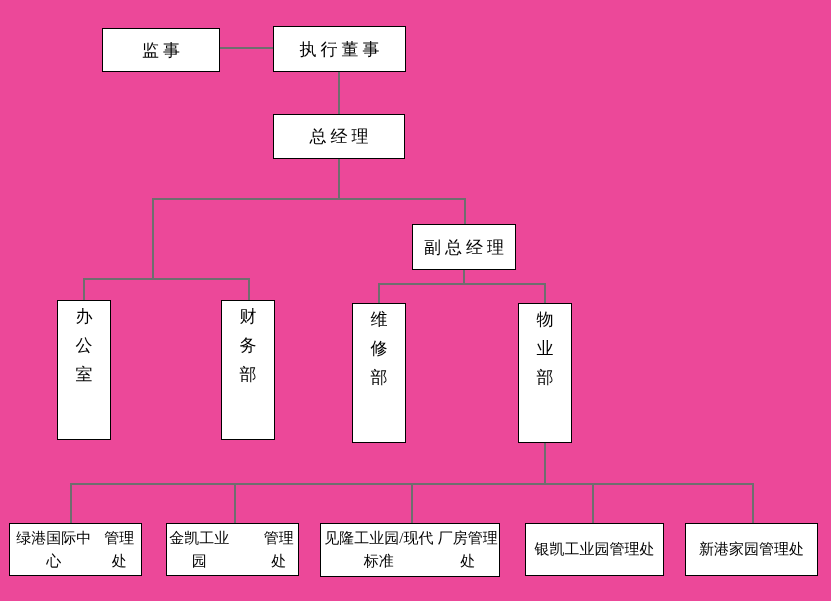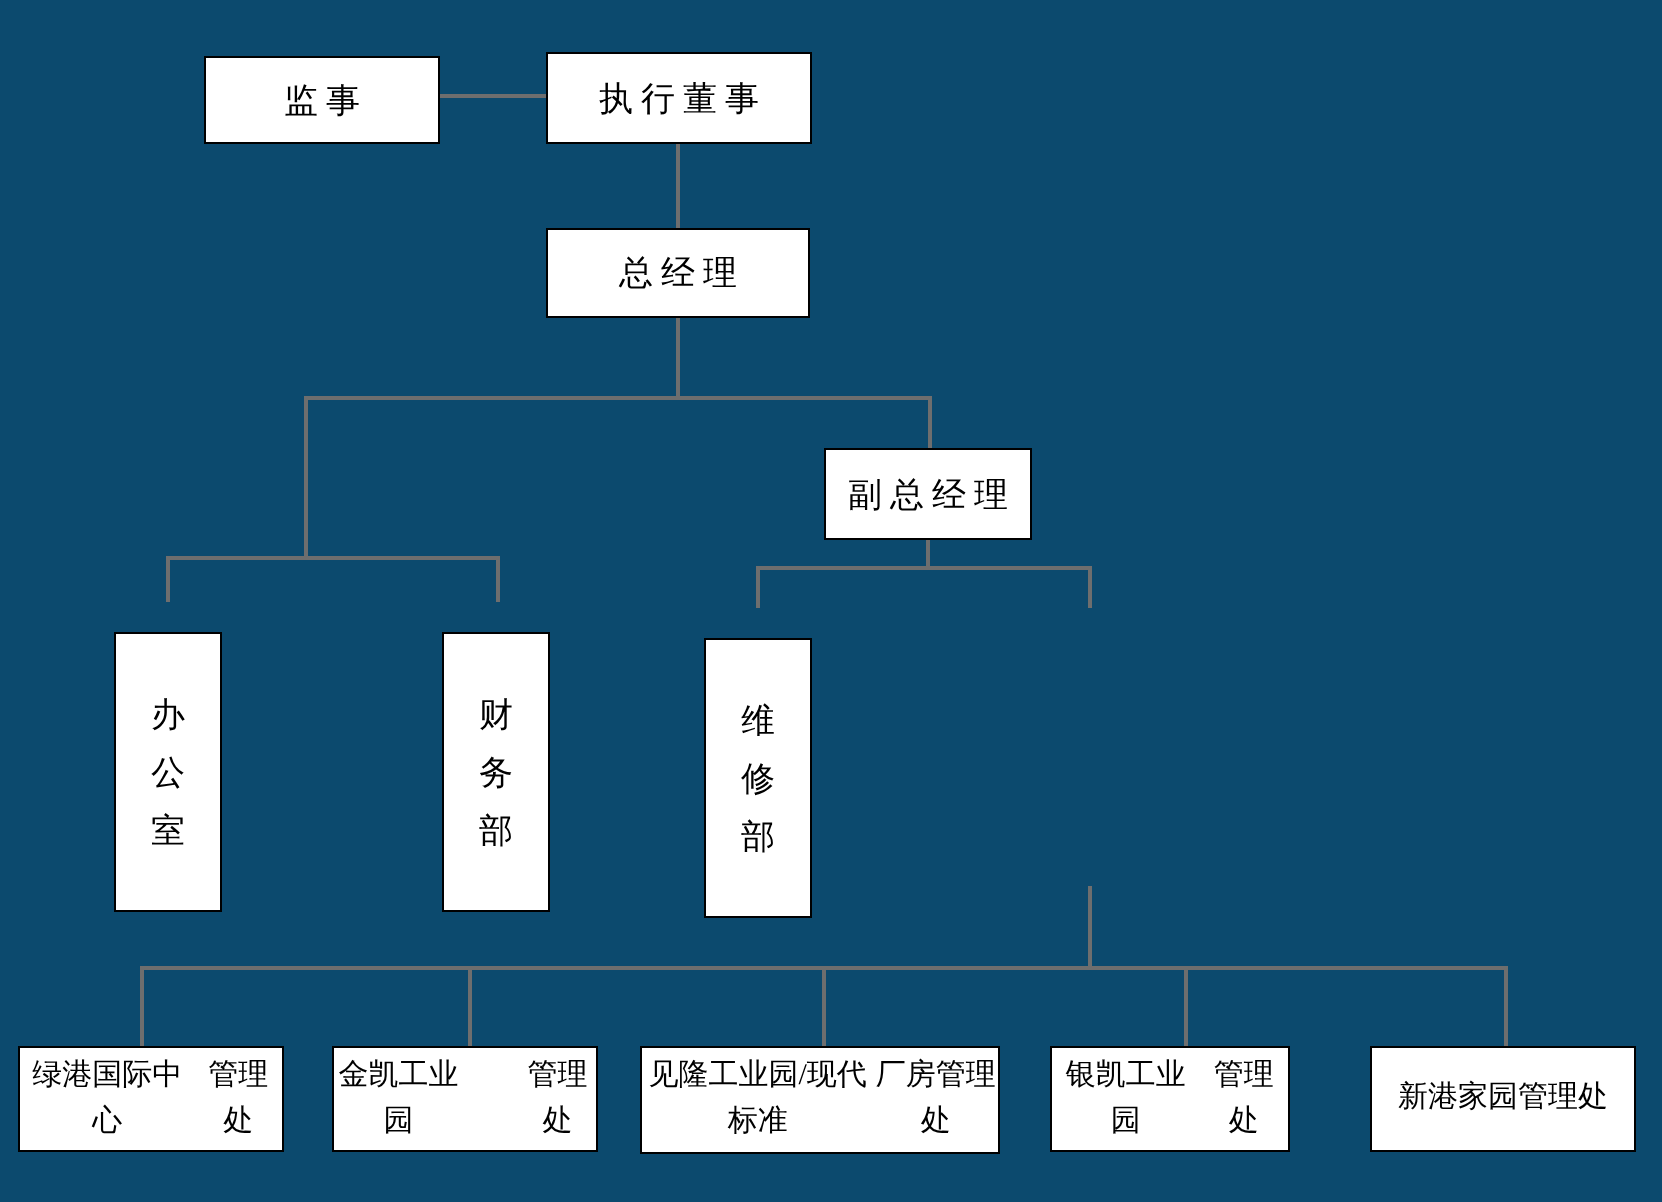--- a/index.html
+++ b/index.html
@@ -1,20 +1,20 @@
 <!DOCTYPE html>
 <html><head>
 <meta charset="utf-8">
 <style>
   html, body { margin: 0; padding: 0; background: #ffffff; }
   .canvas {
     position: relative;
     width: 831px;
     height: 601px;
-    background: #0c4a6e;
+    background: #ec4899;
     font-family: "Liberation Serif", "DejaVu Serif", serif;
     color: #000000;
     overflow: hidden;
   }
   
   .hline { position: absolute; height: 2px; background: #6e6e6e; }
   .vline { position: absolute; width: 2px; background: #6e6e6e; }
   
   .node {
     position: absolute;
@@ -23,21 +23,21 @@
     background: #ffffff;
     display: flex;
     align-items: center;
     justify-content: center;
     text-align: center;
   }
   
   .node.top { font-size: 17px; letter-spacing: 4px; }
   .node.top .lbl { text-indent: 4px; white-space: nowrap; }
   
-  .node.vert { align-items: flex-start; padding-top: 26px; margin-top: 16px; }
+  .node.vert { align-items: flex-start; padding-top: 1px; }
   .node.vert .vtext {
     display: block;
     width: 19px;
     font-size: 17px;
     line-height: 29px;
     text-align: center;
     word-break: break-all;
   }
   
   .node.leaf { flex-direction: row; font-size: 15px; line-height: 23px; }
@@ -85,34 +85,37 @@
 
   <div class="node vert" style="left:57px; top:300px; width:54px; height:140px;">
     <span class="vtext">办公室</span>
   </div>
   <div class="node vert" style="left:221px; top:300px; width:54px; height:140px;">
     <span class="vtext">财务部</span>
   </div>
   <div class="node vert" style="left:352px; top:303px; width:54px; height:140px;">
     <span class="vtext">维修部</span>
   </div>
+  <div class="node vert" style="left:518px; top:303px; width:54px; height:140px;">
+    <span class="vtext">物业部</span>
+  </div>
 
   <div class="node leaf" style="left:9px; top:523px; width:133px; height:53px;">
     <div>绿港国际中心</div>
     <div>管理处</div>
   </div>
   <div class="node leaf" style="left:166px; top:523px; width:133px; height:53px;gap:28px;">
     <div>金凯工业园</div>
     <div>管理处</div>
   </div>
   <div class="node leaf" style="left:320px; top:523px; width:180px; height:54px;font-family:Liberation Serif, serif;">
     <div>见隆工业园/现代标准</div>
     <div>厂房管理处</div>
   </div>
-  <div class="node leaf" style="left:525px; top:523px; width:120px; height:53px;">
+  <div class="node leaf" style="left:525px; top:523px; width:139px; height:53px;">
     <div>银凯工业园</div>
     <div>管理处</div>
   </div>
   <div class="node leaf" style="left:685px; top:523px; width:133px; height:53px;">
     <div>新港家园</div>
     <div>管理处</div>
   </div>
 
 </div>
 

